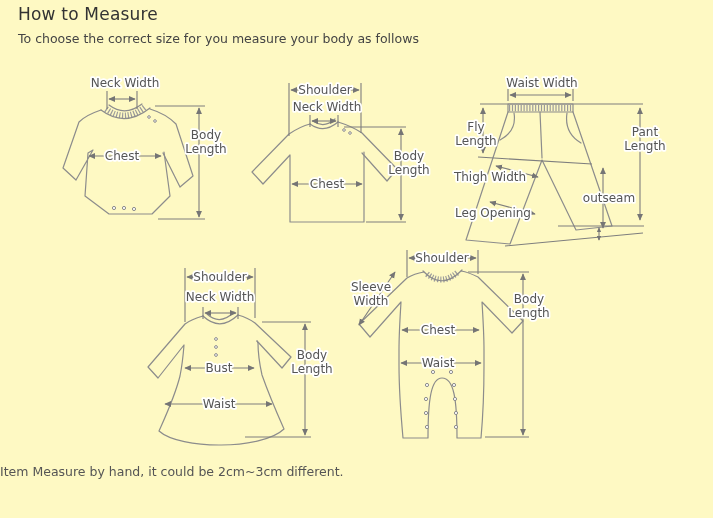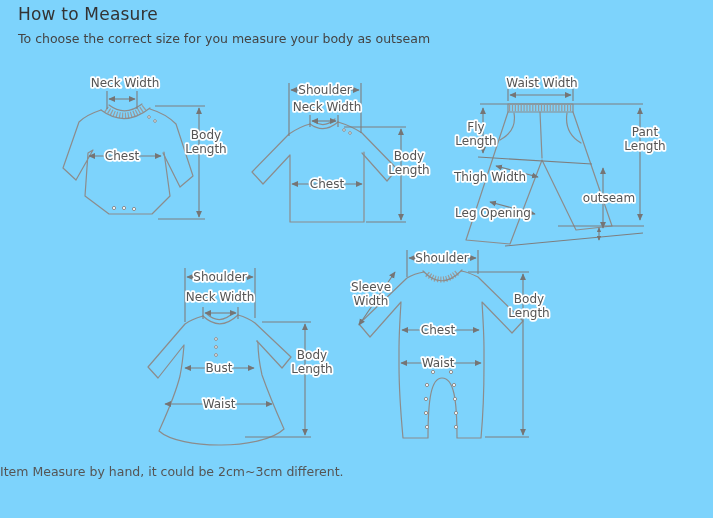--- a/index.html
+++ b/index.html
@@ -1,16 +1,16 @@
 <!DOCTYPE html>
 <html><head>
 <meta charset="utf-8">
 <style>
   html,body{margin:0;padding:0;background:#fff;}
-  #page{position:relative;width:713px;height:518px;background:#7dd3fc;overflow:hidden;
+  #page{position:relative;width:713px;height:518px;background:#fef9c3;overflow:hidden;
         font-family:"DejaVu Sans","Liberation Sans",sans-serif;}
   #hdr{position:absolute;left:18px;top:4px;}
   #hdr h1{margin:0;font-size:17px;font-weight:400;color:#333;letter-spacing:.2px;}
   #hdr p{margin:7px 0 0 0;font-size:12.5px;color:#444;}
   #note{position:absolute;left:0;top:464px;width:100%;text-align:left;
         font-size:12.5px;color:#555;}
   svg{position:absolute;left:0;top:0;}
   .art{stroke:#8c8c8c;stroke-width:1.2;fill:none;stroke-linejoin:round;stroke-linecap:round;}
   .rib{stroke:#9a9a9a;stroke-width:6;fill:none;stroke-dasharray:1.2 1.7;}
   .wrib{stroke:#9a9a9a;stroke-width:6.5;fill:none;stroke-dasharray:1.2 1.7;}
@@ -19,21 +19,21 @@
   .lbl{font-family:"DejaVu Sans","Liberation Sans",sans-serif;font-size:12px;fill:#555;
        stroke:#fff;stroke-width:3.5px;paint-order:stroke;stroke-linejoin:round;text-anchor:middle;}
   .btn{fill:#fff;stroke:#8c8c8c;stroke-width:1;}
 </style>
 </head>
 <body>
 
 <div id="page">
   <div id="hdr">
     <h1>How to Measure</h1>
-    <p>To choose the correct size for you measure your body as outseam</p>
+    <p>To choose the correct size for you measure your body as follows</p>
   </div>
 
   <svg width="713" height="518" viewBox="0 0 713 518">
     <defs>
       <marker id="ah" viewBox="0 0 10 10" refX="8.5" refY="5" markerWidth="6.5" markerHeight="6.5" orient="auto-start-reverse">
         <path d="M0,0.8 L9.5,5 L0,9.2 Z" fill="#757575"></path>
       </marker>
       <marker id="ah2" viewBox="0 0 10 10" refX="8" refY="5" markerWidth="4.5" markerHeight="4.5" orient="auto-start-reverse">
         <path d="M0,0.8 L9.5,5 L0,9.2 Z" fill="#757575"></path>
       </marker>

